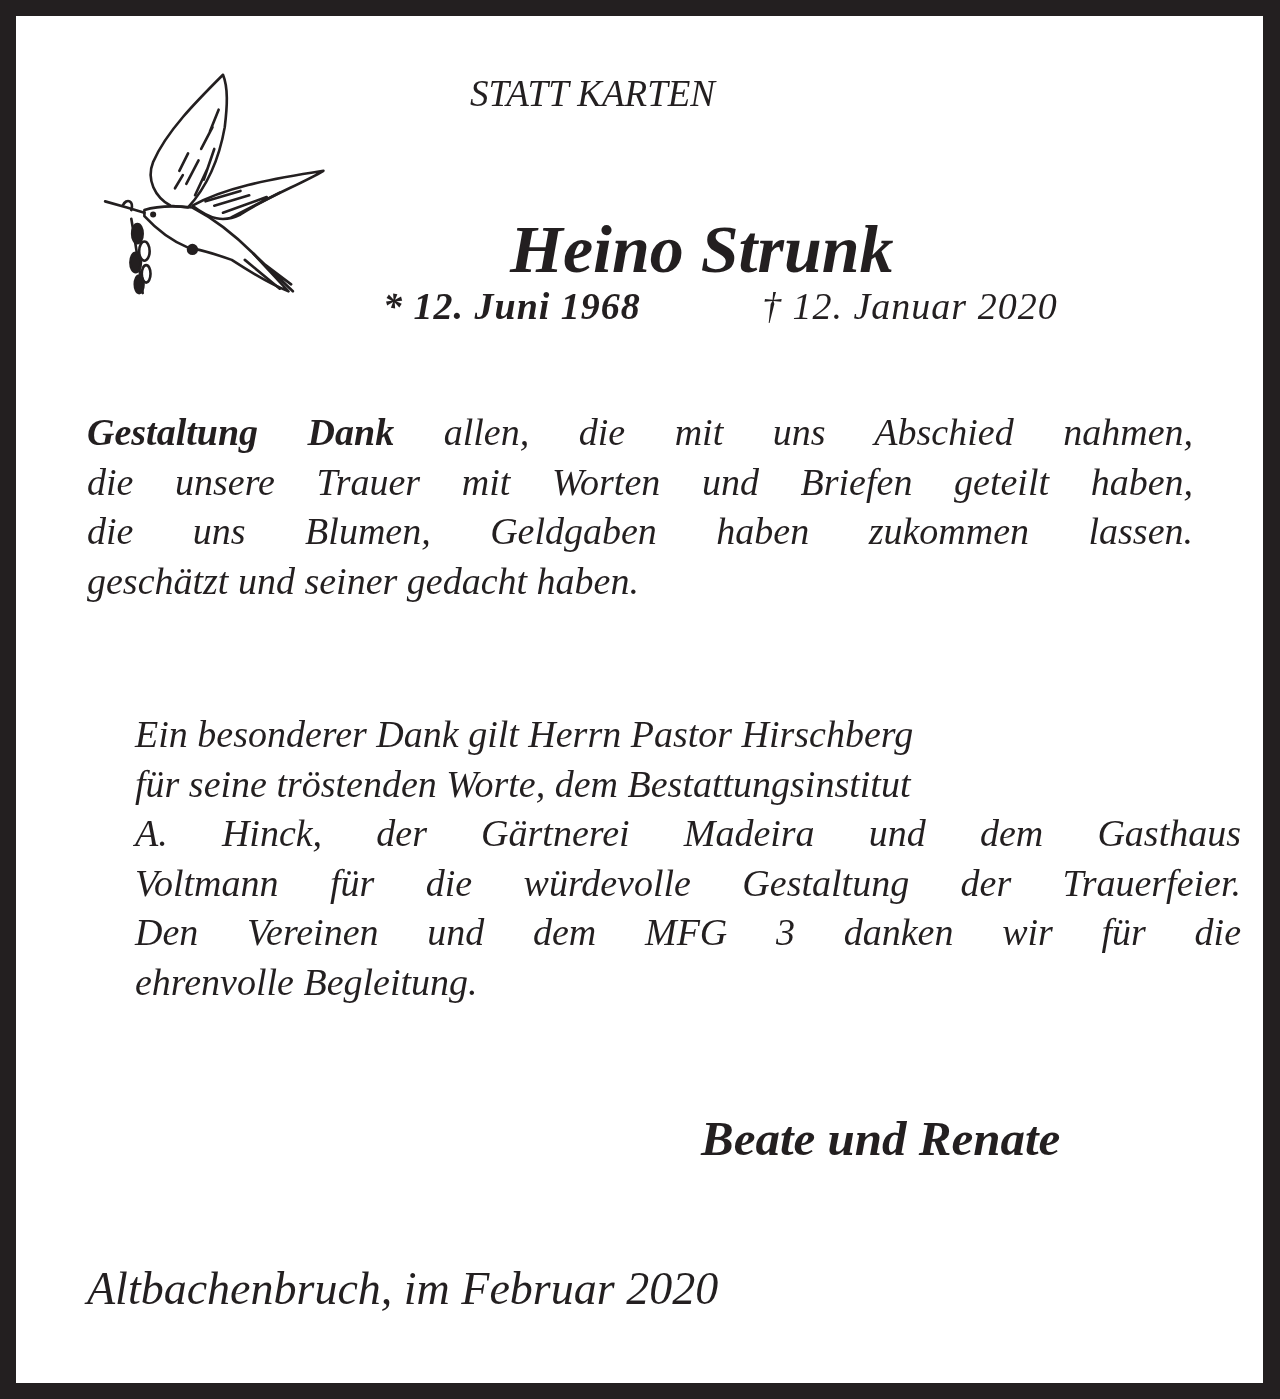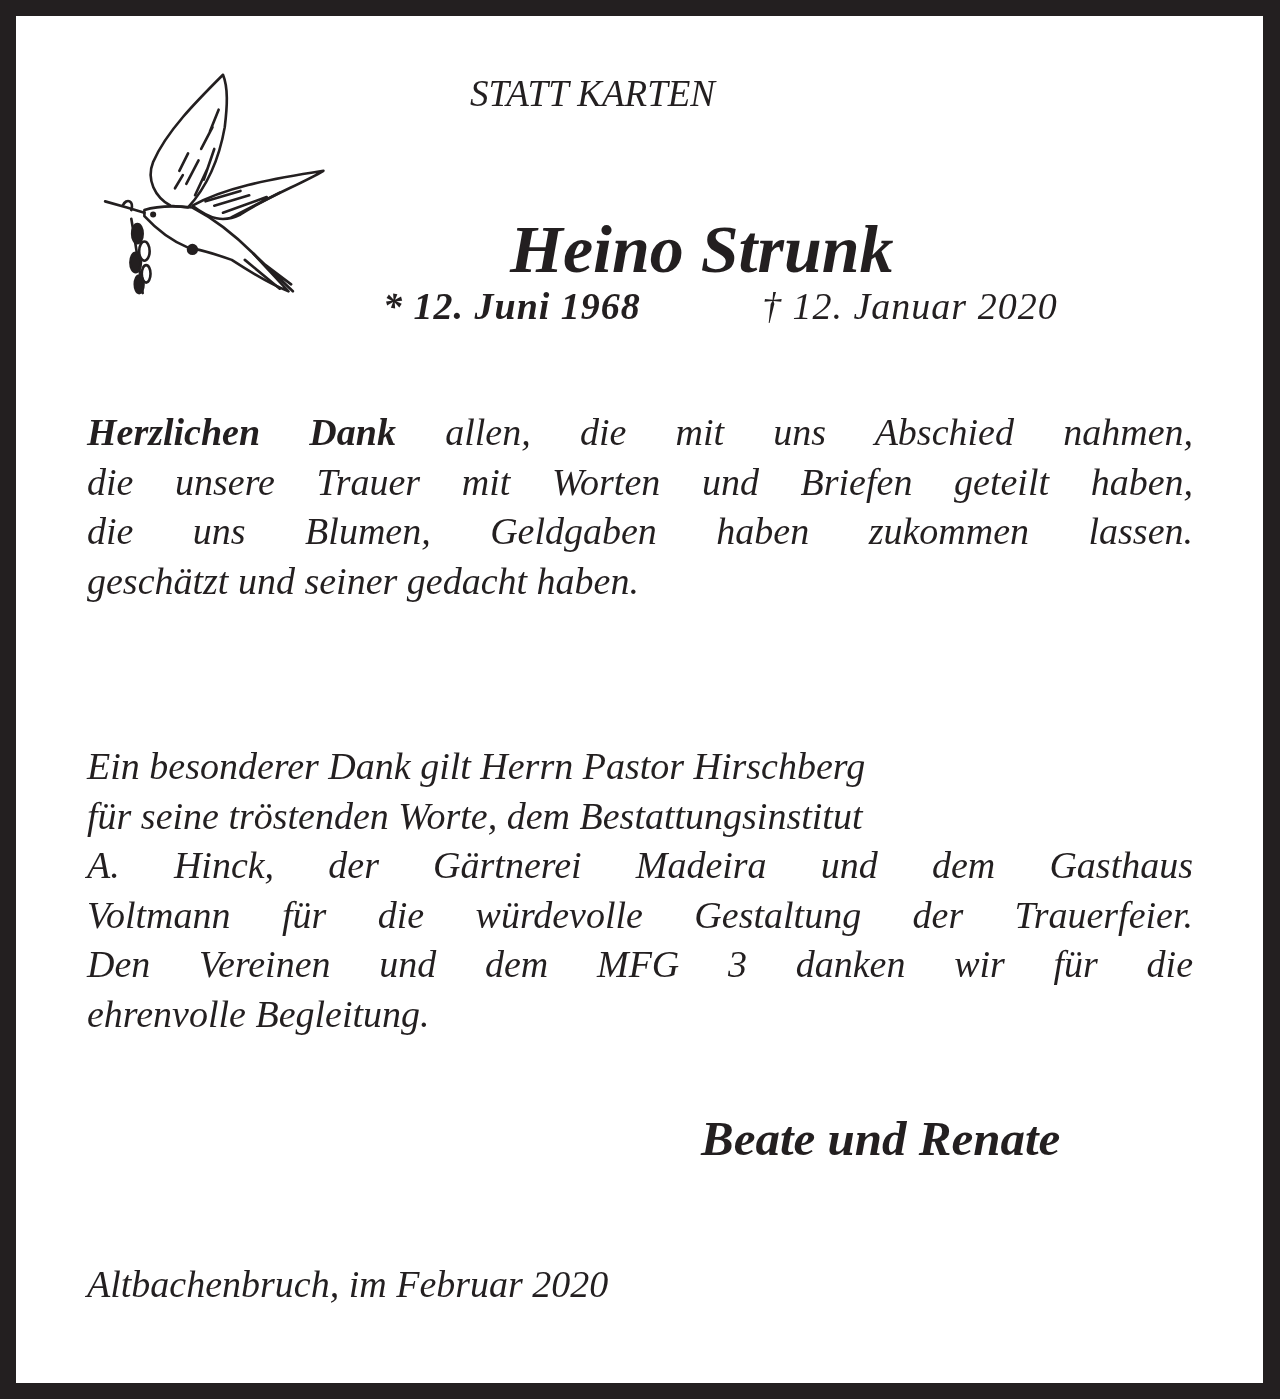--- a/index.html
+++ b/index.html
@@ -29,28 +29,28 @@
   .dates { top: 284px; font-style: italic; font-size: 38px; letter-spacing: 1px; }
   .birth { left: 383px; font-weight: bold; }
   .death { left: 762px; }
   .para {
     position: absolute; left: 87px; width: 1106px;
     font-style: italic; font-size: 38px; line-height: 49.5px;
   }
   .line-j { display: block; text-align: justify; text-align-last: justify; white-space: nowrap; }
   .line-c { display: block; text-align: left; }
   .p1 { top: 408px; }
-  .p2 { top: 742px; }
+  .p2 { top: 710px; margin-left: 48px; }
   .p2 .line-c, .p2 .line-j { }
   b.lead { font-weight: bold; }
   .signature {
     left: 701px; top: 1110px; font-style: italic; font-weight: bold; font-size: 49px;
   }
   .place {
-    left: 87px; top: 1262px; font-style: italic; font-size: 38px;
+    left: 87px; top: 1262px; font-style: italic; font-size: 46px;
   }
 </style>
 </head>
 <body>
 
 <div class="card"></div>
 
 <svg class="dove" viewBox="0 0 300 300" fill="none" stroke="#231f20" stroke-width="3" stroke-linecap="round" stroke-linejoin="round">
 
   <path d="M150 10 C120 40 85 75 70 110 C62 130 72 150 90 160 L110 162 C130 140 145 110 152 70 C155 45 156 25 150 10 Z"></path>
@@ -75,21 +75,21 @@
 </svg>
 
 <div class="abs statt-inner">STATT KARTEN</div>
 
 <div class="abs name">Heino Strunk</div>
 
 <div class="abs dates birth">* 12. Juni 1968</div>
 <div class="abs dates death">† 12. Januar 2020</div>
 
 <div class="para p1">
-  <span class="line-j"><b class="lead">Herzlichen Dank</b><span> allen, die mit uns Abschied nahmen,</span></span>
+  <span class="line-j"><b class="lead">Gestaltung Dank</b><span> allen, die mit uns Abschied nahmen,</span></span>
   <span class="line-j">die unsere Trauer mit Worten und Briefen geteilt haben,</span>
   <span class="line-j">die uns Blumen, Geldgaben haben zukommen lassen.</span>
   <span class="line-c">geschätzt und seiner gedacht haben.</span>
 </div>
 
 <div class="para p2">
   <span class="line-c">Ein besonderer Dank gilt Herrn Pastor Hirschberg</span>
   <span class="line-c">für seine tröstenden Worte, dem Bestattungsinstitut</span>
   <span class="line-j">A. Hinck, der Gärtnerei Madeira und dem Gasthaus</span>
   <span class="line-j">Voltmann für die würdevolle Gestaltung der Trauerfeier.</span>

